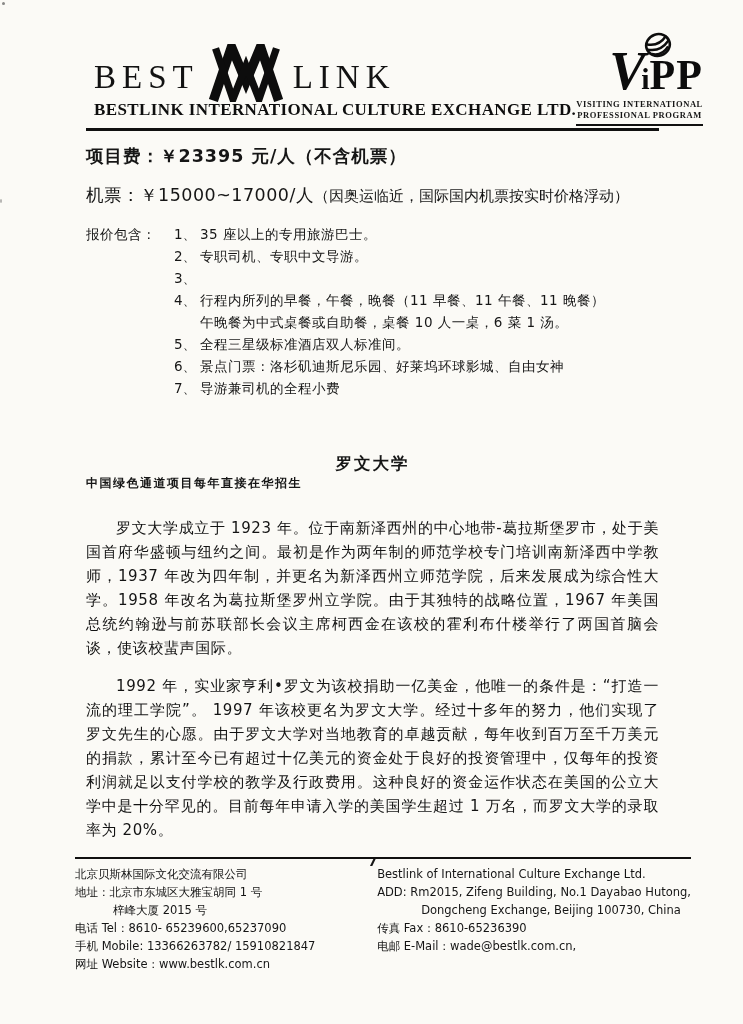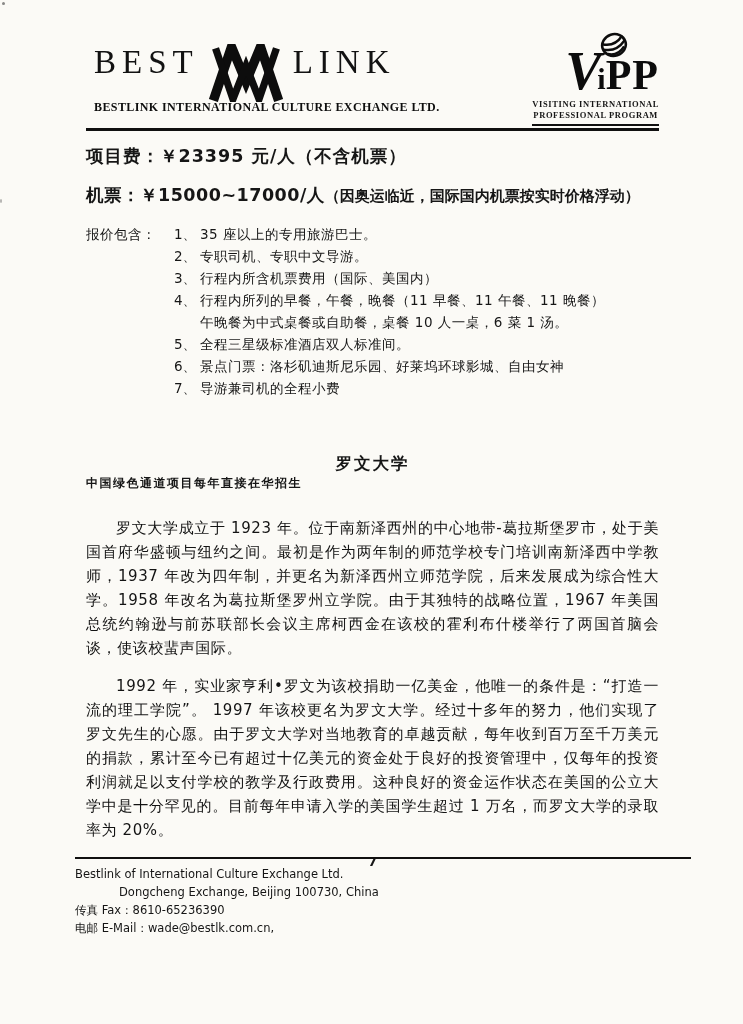--- a/index.html
+++ b/index.html
@@ -9,29 +9,29 @@
     color:#161616;
     font-family:"DejaVu Sans", sans-serif;
     position:relative;
     overflow:hidden;
   }
   .page { padding:44px 84px 0 86px; position:relative; height:100%; }
 
   
   .header-row { display:flex; justify-content:space-between; align-items:flex-start; margin-left:8px; }
   .bestlink { display:flex; flex-direction:column; }
-  .bestlink-top { display:flex; align-items:flex-start; gap:6px; }
+  .bestlink-top { display:flex; align-items:flex-end; gap:6px; }
   .bl-word {
     font-family:"Liberation Serif", serif;
     font-size:33px; letter-spacing:6px; color:#121212; font-weight:500;
   }
   .bl-mono { width:78px; height:58px; margin:0 2px -6px 2px; }
   .bl-sub {
     font-family:"Liberation Serif", serif;
-    font-weight:bold; font-size:12px; letter-spacing:0.4px;
+    font-weight:bold; font-size:17px; letter-spacing:0.4px;
     margin-top:4px; color:#0e0e0e; white-space:nowrap;
   }
   .vipp { display:flex; flex-direction:column; align-items:flex-end; }
   .vipp-word {
     font-family:"Liberation Serif", serif; font-weight:bold;
     position:relative; line-height:1; height:52px; color:#0c0c0c;
   }
   .vipp-v { font-size:54px; font-style:italic; }
   .vipp-i { font-size:30px; margin-left:-4px; }
   .vipp-pp { font-size:42px; letter-spacing:1px; }
@@ -39,21 +39,21 @@
   .vipp-sub {
     font-family:"Liberation Serif", serif; font-weight:bold; font-size:8.5px;
     letter-spacing:0.6px; text-align:center; line-height:1.35;
     border-bottom:2px solid #111; padding-bottom:2px; margin-top:3px;
     white-space:nowrap;
   }
   .header-rule { border:none; border-top:3px solid #101010; margin-top:2px; }
 
   
   .price1 { margin-top:13px; font-size:17.5px; font-weight:bold; letter-spacing:1px; }
-  .price2 { margin-top:15px; font-size:17.5px; font-weight:bold; letter-spacing:0.5px; }
+  .price2 { margin-top:15px; font-size:17.5px; font-weight:normal; letter-spacing:0.5px; }
   .price2 .paren { font-size:15px; letter-spacing:0; }
 
   
   .quote { display:flex; margin-top:16px; font-size:13.5px; line-height:22px; }
   .quote-label { width:88px; flex:none; letter-spacing:0.5px; }
   .quote-items { flex:1; }
   .li { display:flex; }
   .li .num { width:26px; flex:none; }
   .li .txt { letter-spacing:0.5px; }
 
@@ -140,21 +140,20 @@
       <div class="li">
         <span class="num">1、</span>
         <span class="txt">35 座以上的专用旅游巴士。</span>
       </div>
       <div class="li">
         <span class="num">2、</span>
         <span class="txt">专职司机、专职中文导游。</span>
       </div>
       <div class="li">
         <span class="num">3、</span>
-        <span class="txt">行程内所含机票费用（国际、美国内）</span>
       </div>
       <div class="li">
         <span class="num">4、</span>
         <span class="txt">行程内所列的早餐，午餐，晚餐（11 早餐、11 午餐、11 晚餐）</span>
       </div>
       <div class="li">
         <span class="num"></span>
         <span class="txt">午晚餐为中式桌餐或自助餐，桌餐 10 人一桌，6 菜 1 汤。</span>
       </div>
       <div class="li">
@@ -175,20 +174,29 @@
   <div class="uni-name">罗文大学</div>
   <div class="uni-sub">中国绿色通道项目每年直接在华招生</div>
 
   <div class="para">罗文大学成立于 1923 年。位于南新泽西州的中心地带-葛拉斯堡罗市，处于美国首府华盛顿与纽约之间。最初是作为两年制的师范学校专门培训南新泽西中学教师，1937 年改为四年制，并更名为新泽西州立师范学院，后来发展成为综合性大学。1958 年改名为葛拉斯堡罗州立学院。由于其独特的战略位置，1967 年美国总统约翰逊与前苏联部长会议主席柯西金在该校的霍利布什楼举行了两国首脑会谈，使该校蜚声国际。</div>
   <div class="para">1992 年，实业家亨利•罗文为该校捐助一亿美金，他唯一的条件是：“打造一流的理工学院”。 1997 年该校更名为罗文大学。经过十多年的努力，他们实现了罗文先生的心愿。由于罗文大学对当地教育的卓越贡献，每年收到百万至千万美元的捐款，累计至今已有超过十亿美元的资金处于良好的投资管理中，仅每年的投资利润就足以支付学校的教学及行政费用。这种良好的资金运作状态在美国的公立大学中是十分罕见的。目前每年申请入学的美国学生超过 1 万名，而罗文大学的录取率为 20%。</div>
 
   <div class="page-num">7</div>
 
   <div class="footer">
     <div class="footer-col">
+      <div>北京贝斯林国际文化交流有限公司</div>
+      <div>地址：北京市东城区大雅宝胡同 1 号</div>
+      <div class="indent1">梓峰大厦 2015 号</div>
+      <div>电话 Tel：8610- 65239600,65237090</div>
+      <div>手机 Mobile: 13366263782/ 15910821847</div>
+      <div>网址 Website：www.bestlk.com.cn</div>
+    </div>
+    <div class="footer-col">
       <div>Bestlink of International Culture Exchange Ltd.</div>
+      <div>ADD: Rm2015, Zifeng Building, No.1 Dayabao Hutong,</div>
       <div class="indent2">Dongcheng Exchange, Beijing 100730, China</div>
       <div>传真 Fax：8610-65236390</div>
       <div>电邮 E-Mail：wade@bestlk.com.cn,</div>
     </div>
   </div>
 
 </div>
 
 </body></html>

